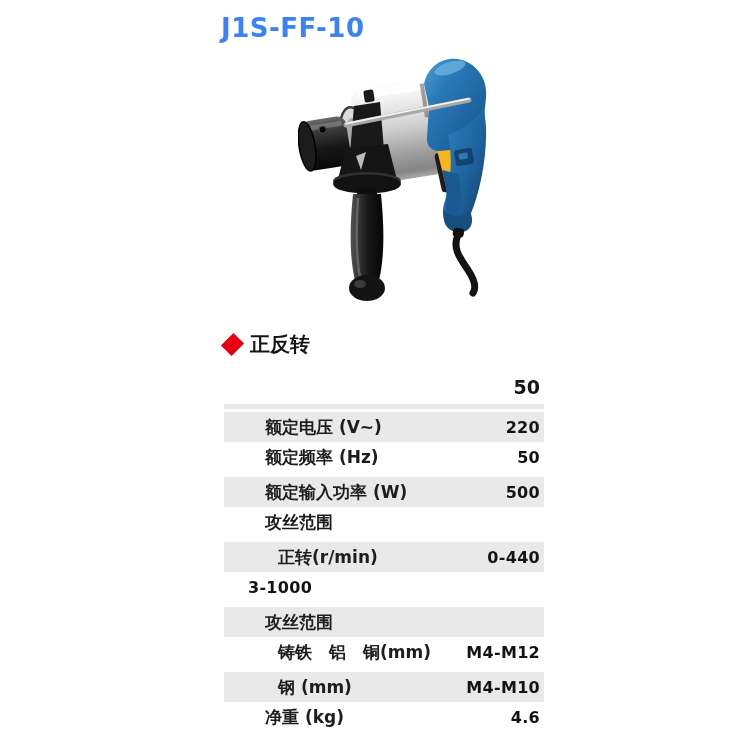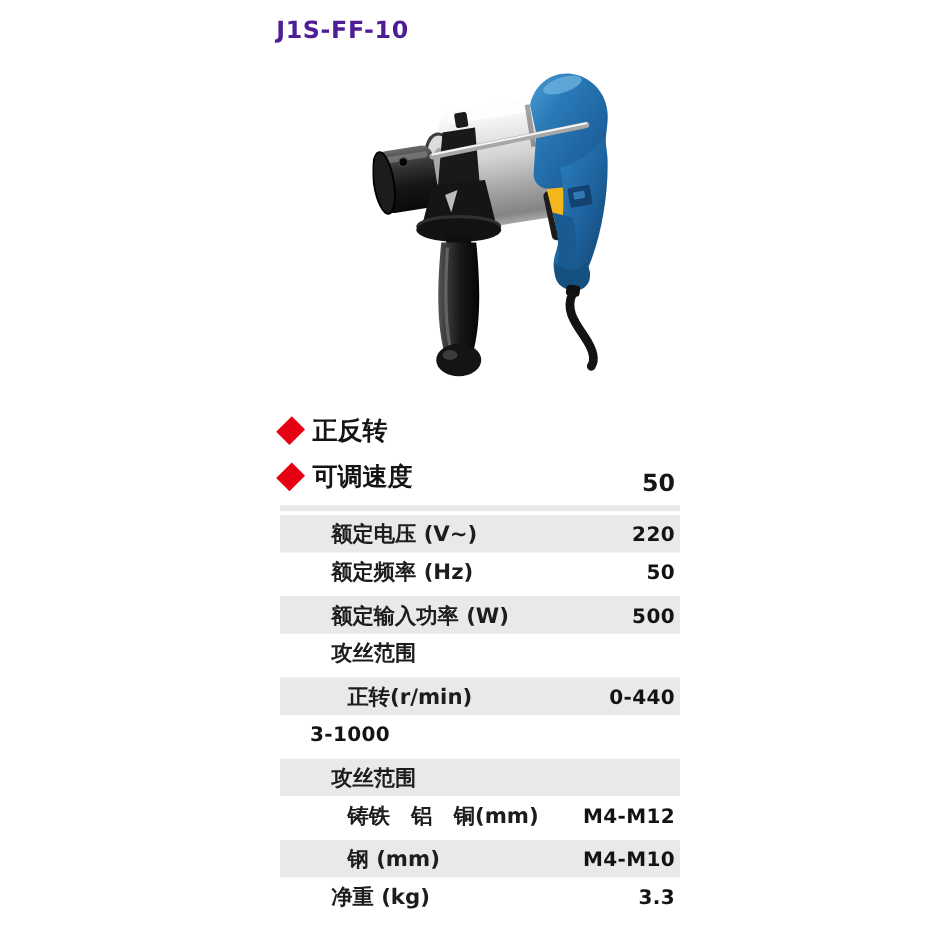--- a/index.html
+++ b/index.html
@@ -1,19 +1,19 @@
 <!DOCTYPE html>
 <html><head>
 <meta charset="utf-8">
 <style>
   html,body{margin:0;padding:0;background:#fff;}
   .page{position:relative;width:750px;height:750px;background:#ffffff;overflow:hidden;
         font-family:"DejaVu Sans","Liberation Sans",sans-serif;}
-  .title{position:absolute;left:221px;top:13px;font-size:19px;font-weight:bold;
-         color:#4c1d95;letter-spacing:.5px;}
+  .title{position:absolute;left:221px;top:13px;font-size:26px;font-weight:bold;
+         color:#3b82f6;letter-spacing:.5px;}
   .product{position:absolute;left:298px;top:52px;width:200px;height:262px;}
   .features{position:absolute;left:223px;top:326px;}
   .feature{display:flex;align-items:center;height:37px;}
   .diamond{width:15px;height:15px;background:#e60012;flex:none;
            transform:rotate(45deg) scaleY(1.18);margin:0 10px 0 2px;}
   .feature-label{font-size:20px;font-weight:bold;color:#141414;white-space:pre;}
   .orphan{position:absolute;left:224px;top:376px;width:316px;text-align:right;
           font-size:19px;font-weight:bold;color:#161616;}
   .strip{position:absolute;left:224px;top:404px;width:320px;height:5px;background:#e9e9e9;}
   .spec{position:absolute;left:224px;top:412px;width:320px;}
@@ -114,24 +114,20 @@
       <line x1="48" y1="73" x2="171" y2="48" stroke="#a8a8a8" stroke-width="5" stroke-linecap="round"></line>
       <line x1="48" y1="71.6" x2="171" y2="46.6" stroke="#f5f5f5" stroke-width="1.6" stroke-linecap="round"></line>
     </svg>
   </div>
 
   <div class="features">
     <div class="feature">
       <span class="diamond"></span>
       <span class="feature-label">正反转</span>
     </div>
-    <div class="feature">
-      <span class="diamond"></span>
-      <span class="feature-label">可调速度</span>
-    </div>
   </div>
 
   <div class="orphan">50</div>
 
   <div class="strip"></div>
 
   <div class="spec">
     <div class="row gray">
       <span class="lbl">额定电压 (V~)</span>
       <span class="val">220</span>
@@ -162,17 +158,17 @@
     <div class="row indent">
       <span class="lbl">铸铁　铝　铜(mm)</span>
       <span class="val">M4-M12</span>
     </div>
     <div class="row gray gap indent">
       <span class="lbl">钢 (mm)</span>
       <span class="val">M4-M10</span>
     </div>
     <div class="row">
       <span class="lbl">净重 (kg)</span>
-      <span class="val">3.3</span>
+      <span class="val">4.6</span>
     </div>
   </div>
 
 </div>
 
 </body></html>

